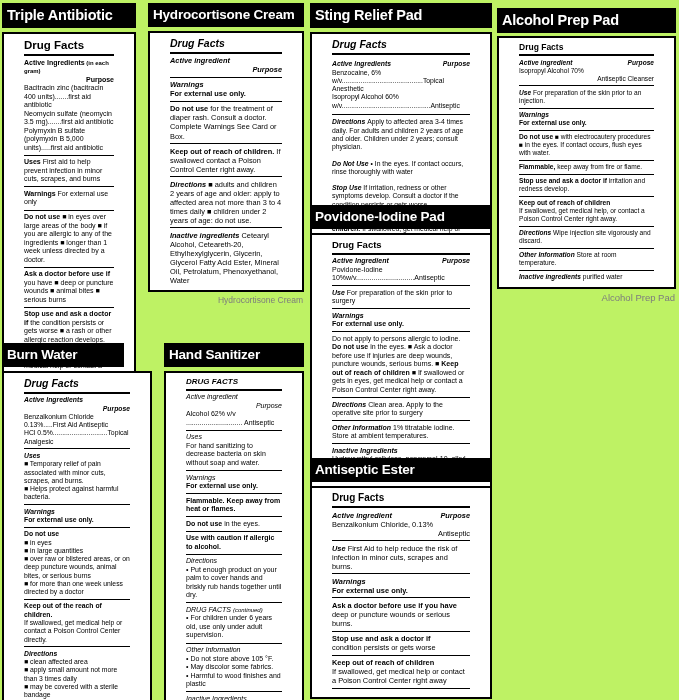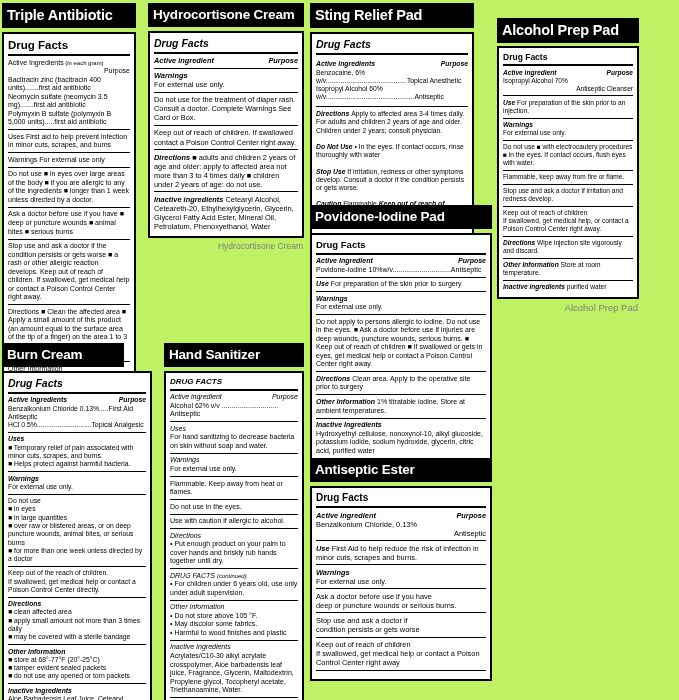--- a/index.html
+++ b/index.html
@@ -1,30 +1,30 @@
 <!DOCTYPE html>
 <html><head>
 <meta charset="utf-8">
 <style>
   html,body{margin:0;padding:0;background:#fff;color:#000;
     font-family:"Liberation Sans","DejaVu Sans",sans-serif;}
   .stage{position:relative;width:679px;height:700px;background:#bef264;overflow:hidden;}
   .panel{position:absolute;}
   .ptitle{background:#000;color:#fff;font-weight:700;font-size:13.5px;
     padding:4px 5px 5px;letter-spacing:-.2px;white-space:nowrap;overflow:hidden;}
-  .card{border:2px solid #000;margin-top:4px;padding:3px 4px;background:#fff;line-height:1.22;}
+  .card{border:2px solid #000;margin-top:4px;padding:3px 20px;background:#fff;line-height:1.22;}
   .facts{font-weight:700;font-size:10.5px;border-bottom:2px solid #000;padding:1px 0 2px;}
   .facts.i{font-style:italic;}
   .facts.caps{font-size:8px;}
   .secs .sec{border-top:1px solid #000;padding:2.5px 0;}
   .secs .sec:first-child{border-top:none;}
   .soft .secs .sec{border-top:none;margin-top:3px;}
   .soft .secs .sec:nth-child(2){border-top:1px solid #000;margin-top:2px;padding-top:3px;}
   .line{display:flow-root;}
-  .b{font-weight:400;text-align:center;}
+  .b{font-weight:700;text-align:center;}
   .i{font-style:italic;}
   .bi{font-weight:700;font-style:italic;}
   .r{float:right;margin-left:48px;}
   .sm{font-size:85%;}
   .pfooter{text-align:right;color:#7d7d7d;font-size:8.5px;margin-top:3px;padding-right:1px;}
   .f65 .card{font-size:6.6px;}
   .f68 .card{font-size:6.8px;}
   .f7 .card{font-size:7px;}
   .f75 .card{font-size:7.4px;}
 </style>
@@ -97,21 +97,21 @@
             <div class="line"><span class="bi">Directions </span><span>■ adults and children 2 years of age and older: apply to affected area not more than 3 to 4 times daily ■ children under 2 years of age: do not use.</span></div>
           </div>
           <div class="sec">
             <div class="line"><span class="bi">Inactive ingredients </span><span>Cetearyl Alcohol, Ceteareth-20, Ethylhexylglycerin, Glycerin, Glycerol Fatty Acid Ester, Mineral Oil, Petrolatum, Phenoxyethanol, Water</span></div>
           </div>
         </div>
     </div>
     <div class="pfooter">Hydrocortisone Cream</div>
   </div>
 
-  <div class="panel f68 soft" style="left:310px;top:3px;width:164px">
+  <div class="panel f68 soft" style="left:310px;top:3px;width:182px">
     <div class="ptitle" style="font-size:14.5px">Sting Relief Pad</div>
     <div class="card">
       <div class="facts i">Drug Facts</div>
       <div class="secs">
           <div class="sec">
             <div class="line"><span class="bi">Active Ingredients</span><span class="bi r">Purpose</span></div>
             <div class="line"><span>Benzocaine, 6% w/v...........................................Topical Anesthetic</span></div>
             <div class="line"><span>Isopropyl Alcohol 60% w/v...............................................Antiseptic</span></div>
           </div>
           <div class="sec">
@@ -127,21 +127,21 @@
             <div class="line"><span class="bi">Caution </span><span>Flammable </span><span class="bi">Keep out of reach of children. </span><span>If swallowed, get medical help or contact a Poison Control Center right away.</span></div>
           </div>
           <div class="sec">
             <div class="line"><span class="bi">Inactive Ingredient </span><span>Purified Water</span></div>
           </div>
         </div>
     </div>
     <div class="pfooter" style="font-size:9.5px">Sting Relief Pad</div>
   </div>
 
-  <div class="panel f65" style="left:497px;top:18px;width:142px">
+  <div class="panel f65" style="left:497px;top:8px;width:179px">
     <div class="ptitle" style="font-size:14.5px">Alcohol Prep Pad</div>
     <div class="card" style="margin-top:3px">
       <div class="facts" style="font-size:8.5px">Drug Facts</div>
       <div class="secs">
           <div class="sec">
             <div class="line"><span class="bi">Active ingredient</span><span class="bi r">Purpose</span></div>
             <div class="line"><span>Isopropyl Alcohol 70%</span><span class="r">Antiseptic Cleanser</span></div>
           </div>
           <div class="sec">
             <div class="line"><span class="bi">Use </span><span>For preparation of the skin prior to an injection.</span></div>
@@ -239,21 +239,21 @@
             <div class="line"><span class="b">Keep out of reach of children</span></div>
             <div class="line"><span>If swallowed, get medical help or contact a Poison Control Center right away</span></div>
           </div>
           <div class="sec"></div>
         </div>
     </div>
 
   </div>
 
   <div class="panel f68" style="left:2px;top:343px;width:150px">
-    <div class="ptitle" style="width:112px">Burn Cream</div>
+    <div class="ptitle" style="width:112px">Burn Water</div>
     <div class="card">
       <div class="facts i">Drug Facts</div>
       <div class="secs">
           <div class="sec">
             <div class="line"><span class="bi">Active Ingredients</span><span class="bi r">Purpose</span></div>
             <div class="line"><span>Benzalkonium Chloride 0.13%.....First Aid Antiseptic</span></div>
             <div class="line"><span>HCl 0.5%.............................Topical Analgesic</span></div>
           </div>
           <div class="sec">
             <div class="line"><span class="bi">Uses</span></div>

